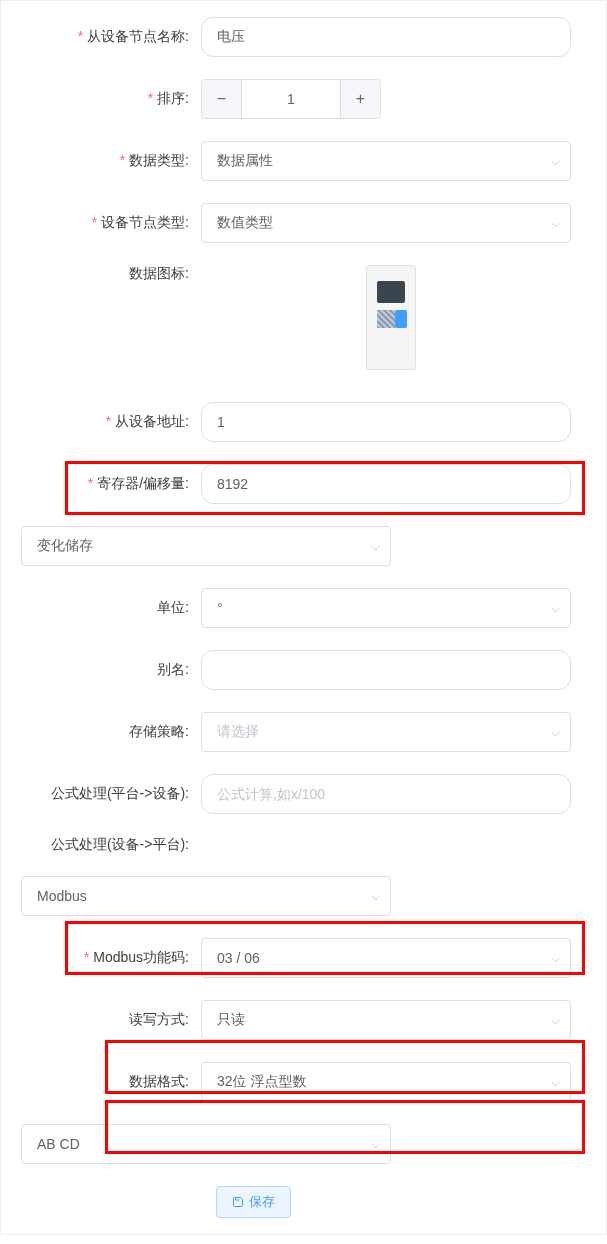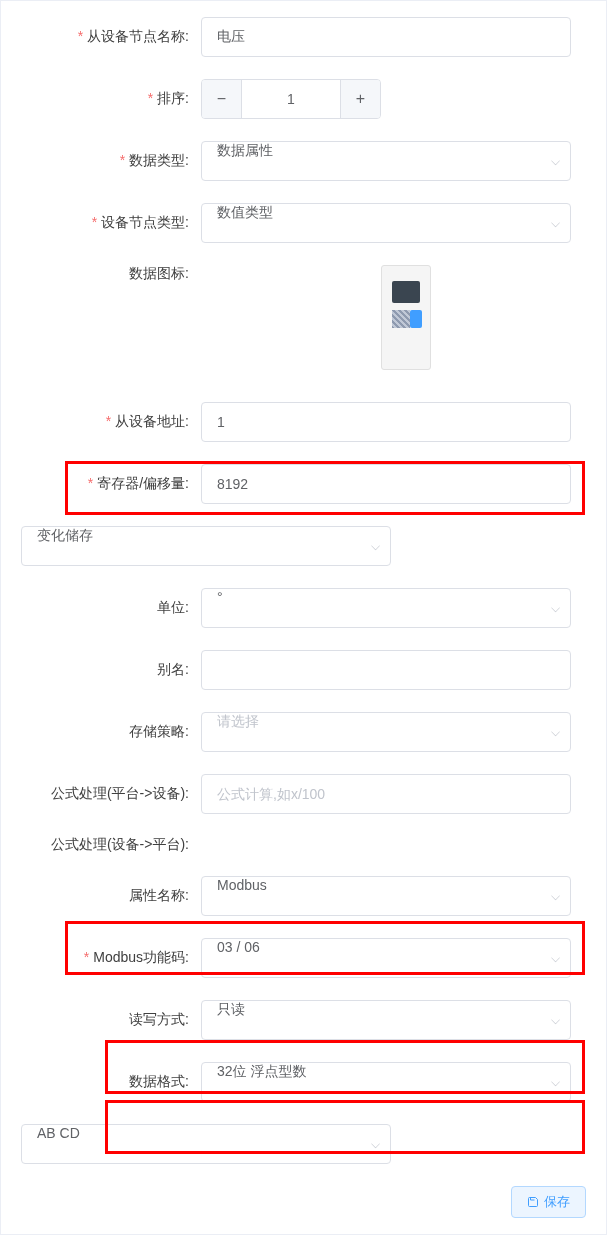--- a/index.html
+++ b/index.html
@@ -18,21 +18,20 @@
     }
     .form-row {
       display: flex;
       align-items: center;
       margin-bottom: 22px;
       position: relative;
     }
     .form-row.image-row {
       align-items: flex-start;
       margin-bottom: 32px;
-      justify-content: space-between;
     }
     .form-label {
       width: 180px;
       text-align: right;
       padding-right: 12px;
       font-size: 14px;
       color: #404040;
       flex-shrink: 0;
     }
     .required::before {
@@ -42,41 +41,41 @@
     }
     .form-control {
       flex: 1;
       max-width: 370px;
     }
     .input {
       width: 100%;
       height: 40px;
       padding: 0 15px;
       border: 1px solid #dcdfe6;
-      border-radius: 4px;
+      border-radius: 12px;
       font-size: 14px;
       color: #606266;
       background: #fff;
       outline: none;
     }
     .input::placeholder {
       color: #c0c4cc;
     }
     .select {
       position: relative;
       width: 100%;
       height: 40px;
       padding: 0 30px 0 15px;
       border: 1px solid #dcdfe6;
       border-radius: 4px;
       font-size: 14px;
       color: #606266;
       background: #fff;
       display: flex;
-      align-items: flex-start;
+      align-items: center;
       cursor: pointer;
     }
     .select.placeholder {
       color: #c0c4cc;
     }
     .select-arrow {
       position: absolute;
       right: 10px;
       top: 50%;
       transform: translateY(-50%);
@@ -159,21 +158,21 @@
       position: absolute;
       border: 3px solid #ff0000;
       pointer-events: none;
     }
     .hl1 { left: 65px; top: 461px; width: 520px; height: 54px; }
     .hl2 { left: 65px; top: 921px; width: 520px; height: 54px; }
     .hl3 { left: 105px; top: 1040px; width: 480px; height: 54px; }
     .hl4 { left: 105px; top: 1100px; width: 480px; height: 54px; }
     .save-row {
       display: flex;
-      justify-content: flex-end;
+      justify-content: flex-start;
       padding-left: 195px;
       margin-top: 8px;
     }
     .save-btn {
       height: 32px;
       padding: 0 15px;
       border: 1px solid #b3d8ff;
       border-radius: 4px;
       background: #ecf5ff;
       color: #409eff;
@@ -296,21 +295,20 @@
   <div class="form-control">
     <input class="input" placeholder="公式计算,如x/100" style="">
   </div>
 </div>
 
 <div class="form-row">
   <label class="form-label">公式处理(设备-&gt;平台):</label>
 </div>
 
 <div class="form-row">
-  <label class="form-label">属性名称:</label>
   <div class="form-control">
     <div class="select">
       <span>Modbus</span>
       <span class="select-arrow">⌵</span>
     </div>
   </div>
 </div>
 
 <div class="form-row">
   <label class="form-label required">Modbus功能码:</label>

